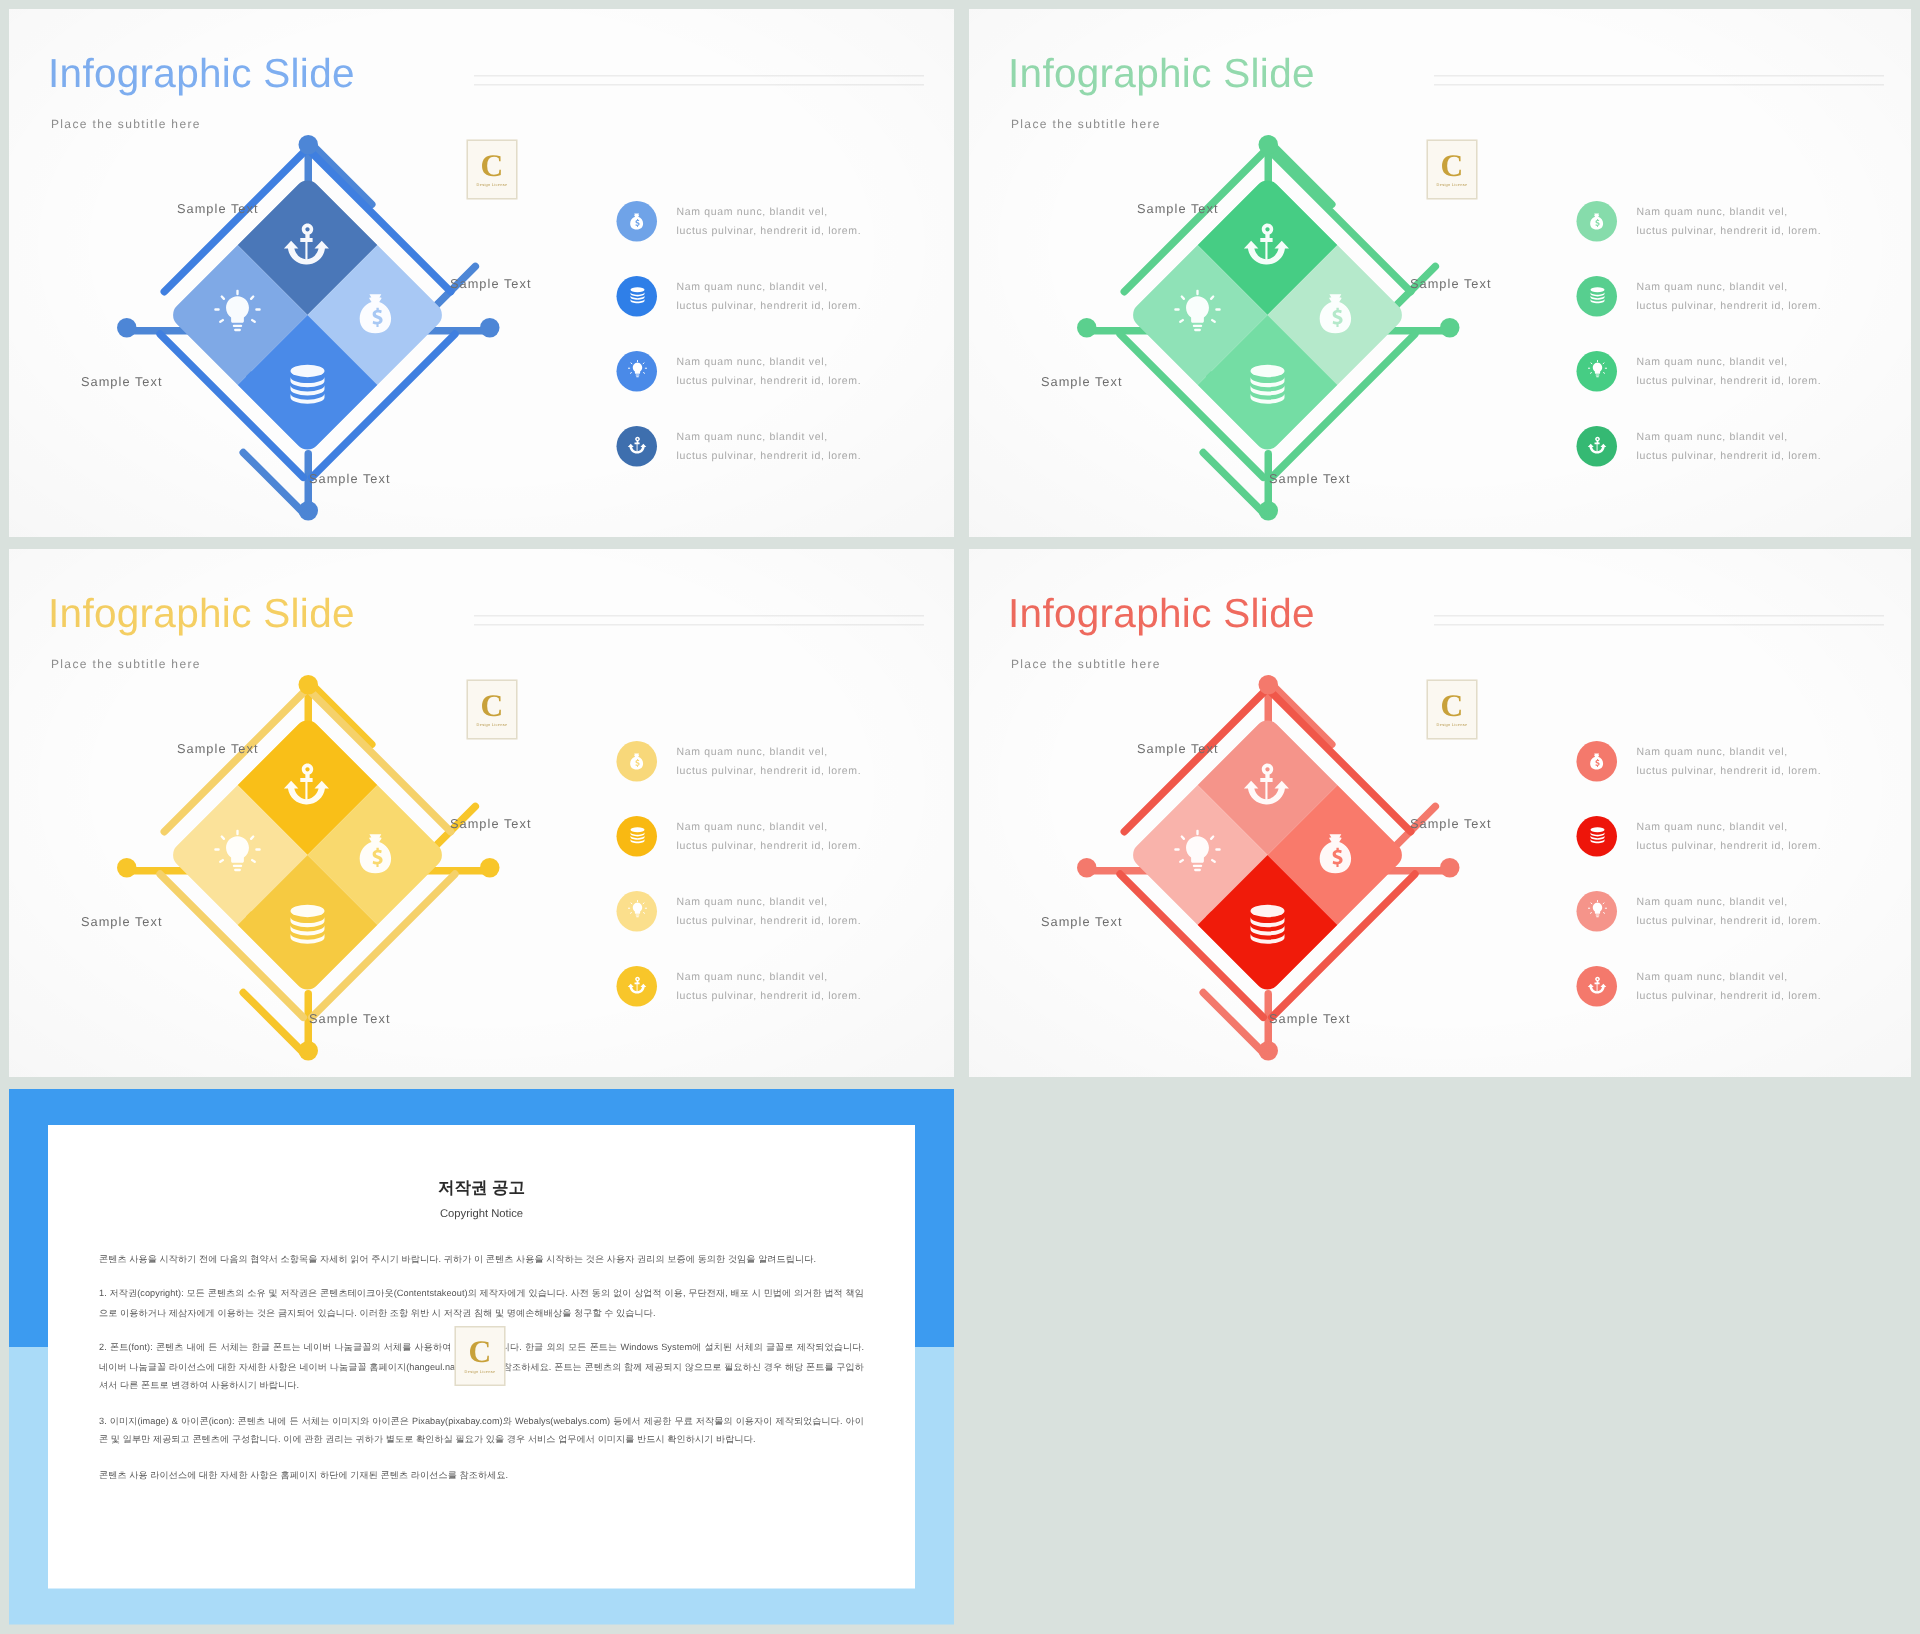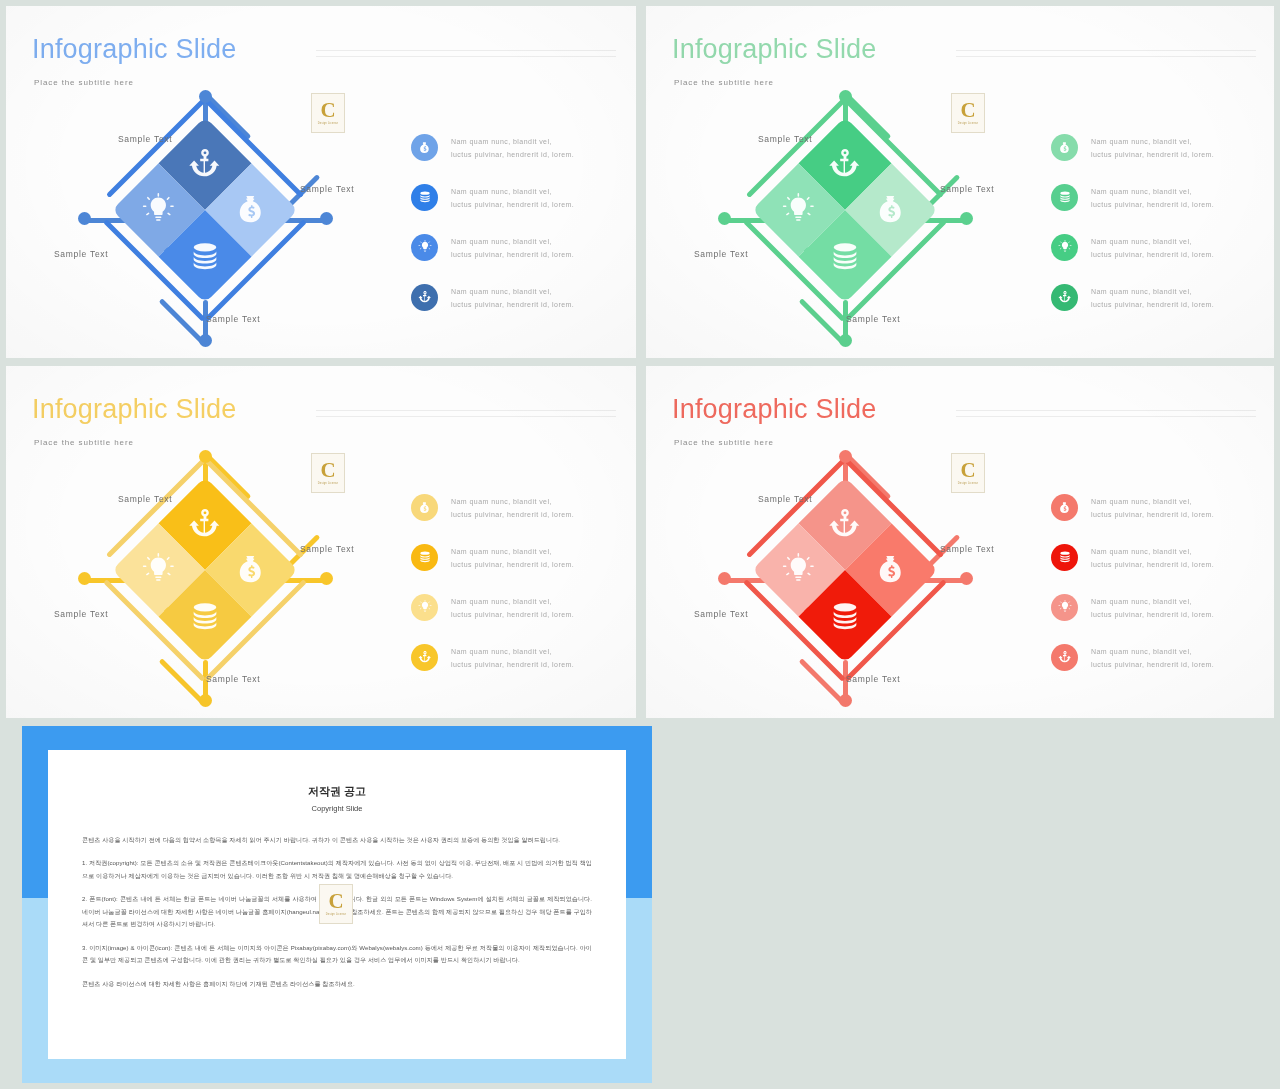--- a/index.html
+++ b/index.html
@@ -93,21 +93,21 @@
   .wm{
     position:absolute; width:34px; height:40px;
     background:#fbf8f1; border:1px solid #e2dcc9;
     display:flex; flex-direction:column; align-items:center; justify-content:center;
     z-index:6;
   }
   .wm b{ font-family:"Liberation Serif",serif; font-size:21px; color:#c8a13a; line-height:.9; }
   .wm s{ font-size:2.6px; color:#b99b50; text-decoration:none; letter-spacing:.2px; margin-top:2px;}
 
   
-  .copy-wrap{ position:absolute; left:6px; top:726px; width:630px; height:357px;margin-left:16px; }
+  .copy-wrap{ position:absolute; left:6px; top:726px; width:630px; height:357px; }
   .copy-bar-top{ position:absolute; left:0; top:0; width:630px; height:172px; background:#3c9bf0; }
   .copy-bar-bot{ position:absolute; left:0; top:172px; width:630px; height:185px; background:#aadbf8; }
   .copy-page{
     position:absolute; left:26px; top:24px; width:578px; height:309px;
     background:#fff; z-index:2;
   }
   .c-title{ text-align:center; font-size:11px; font-weight:700; color:#2b2b2b; margin-top:34px; }
   .c-sub{ text-align:center; font-size:7.5px; color:#444; margin-top:5px; }
   .c-body{ padding:0 34px; margin-top:21px; }
   .c-body p{
@@ -584,21 +584,21 @@
         <b>C</b>
         <s>Design License</s>
       </div>
     </div>
 
   <div class="copy-wrap">
     <div class="copy-bar-top"></div>
     <div class="copy-bar-bot"></div>
     <div class="copy-page">
       <div class="c-title">저작권 공고</div>
-      <div class="c-sub">Copyright Slide</div>
+      <div class="c-sub">Copyright Notice</div>
       <div class="c-body">
         <p>콘텐츠 사용을 시작하기 전에 다음의 협약서 소항목을 자세히 읽어 주시기 바랍니다. 귀하가 이 콘텐츠 사용을 시작하는 것은 사용자 권리의 보증에 동의한 것임을 알려드립니다.</p>
         <p>1. 저작권(copyright): 모든 콘텐츠의 소유 및 저작권은 콘텐츠테이크아웃(Contentstakeout)의 제작자에게 있습니다. 사전 동의 없이 상업적 이용, 무단전재, 배포 시 민법에 의거한 법적 책임으로 이용하거나 제삼자에게 이용하는 것은 금지되어 있습니다. 이러한 조항 위반 시 저작권 침해 및 명예손해배상을 청구할 수 있습니다.</p>
         <p>2. 폰트(font): 콘텐츠 내에 든 서체는 한글 폰트는 네이버 나눔글꼴의 서체를 사용하여 제작되었습니다. 한글 외의 모든 폰트는 Windows System에 설치된 서체의 글꼴로 제작되었습니다. 네이버 나눔글꼴 라이선스에 대한 자세한 사항은 네이버 나눔글꼴 홈페이지(hangeul.naver.com)를 참조하세요. 폰트는 콘텐츠의 함께 제공되지 않으므로 필요하신 경우 해당 폰트를 구입하셔서 다른 폰트로 변경하여 사용하시기 바랍니다.</p>
         <p>3. 이미지(image) &amp; 아이콘(icon): 콘텐츠 내에 든 서체는 이미지와 아이콘은 Pixabay(pixabay.com)와 Webalys(webalys.com) 등에서 제공한 무료 저작물의 이용자이 제작되었습니다. 아이콘 및 일부만 제공되고 콘텐츠에 구성합니다. 이에 관한 권리는 귀하가 별도로 확인하실 필요가 있을 경우 서비스 업무에서 이미지를 반드시 확인하시기 바랍니다.</p>
         <p>콘텐츠 사용 라이선스에 대한 자세한 사항은 홈페이지 하단에 기재된 콘텐츠 라이선스를 참조하세요.</p>
       </div>
     </div>
     <div class="wm copy-wm">
       <b>C</b>

